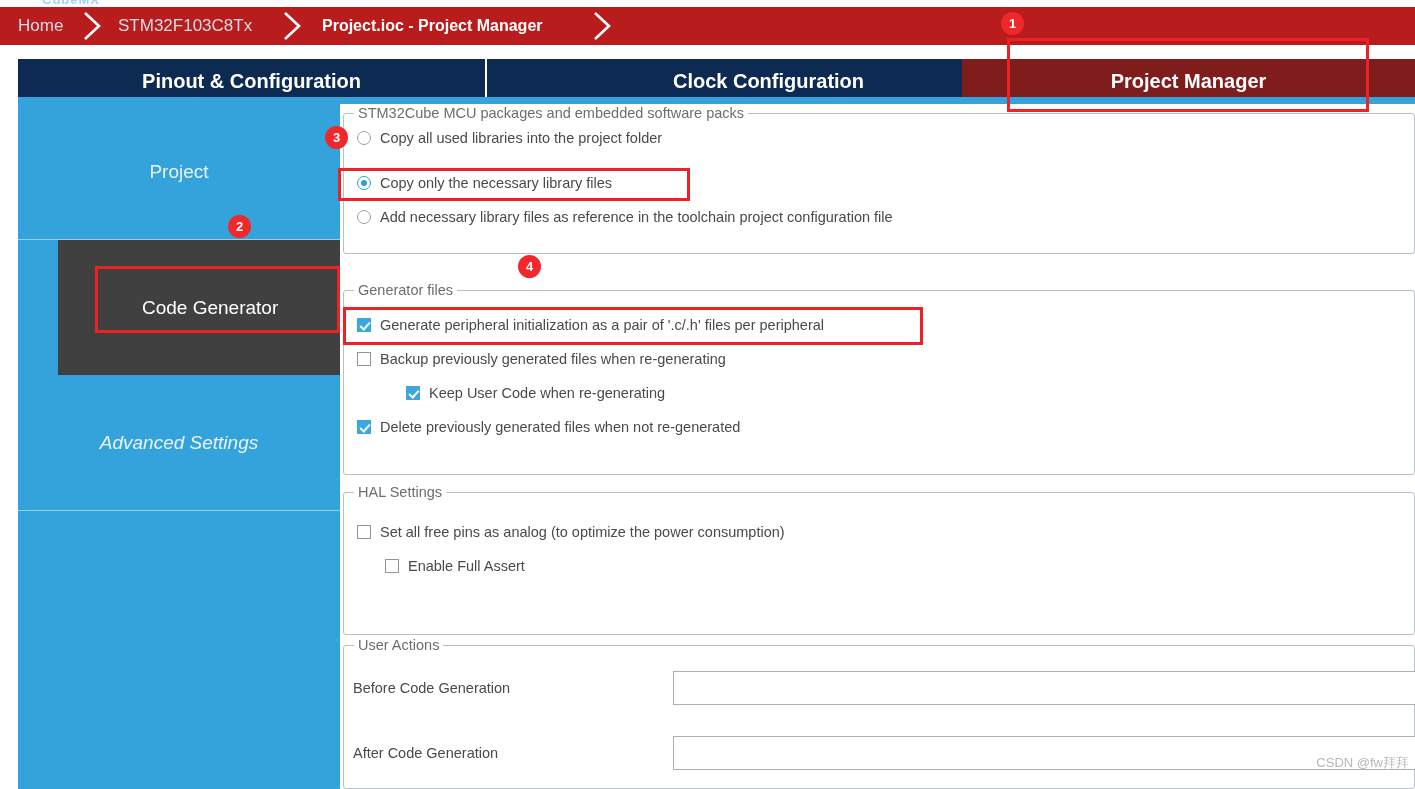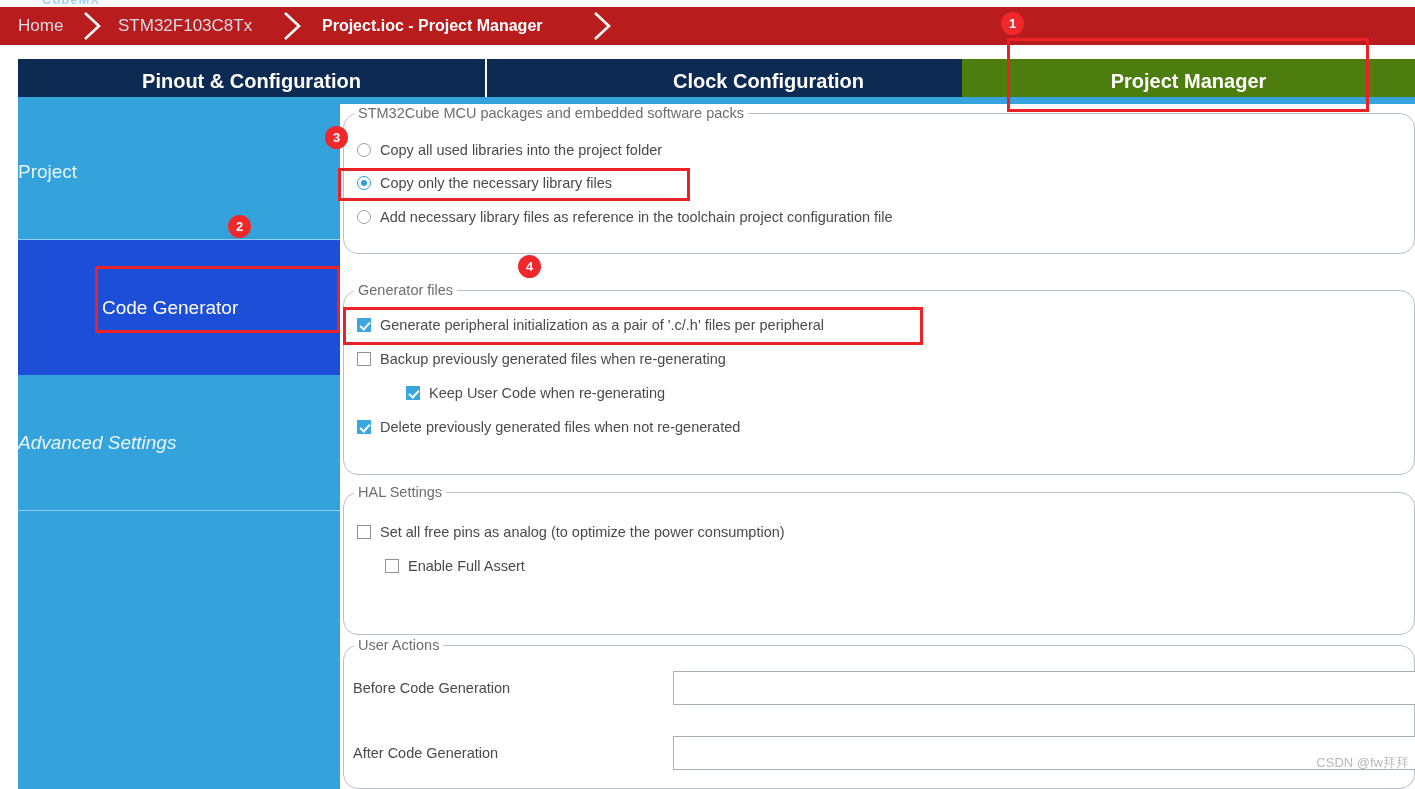--- a/index.html
+++ b/index.html
@@ -62,21 +62,21 @@
     position: absolute;
     top: 7px; height: 45px;
     background: #0d2b52;
     color: #ffffff;
     font-size: 20px;
     font-weight: bold;
     text-align: center;
     line-height: 45px;
     white-space: nowrap;
   }
-  .tab.active { background: #4d7c0f; }
+  .tab.active { background: #7f1d1d; }
   .tab-underline {
     position: absolute;
     left: 18px; top: 97px;
     width: 1397px; height: 7px;
     background: #34a3dc;
   }
 
   
   .sidebar {
     position: absolute;
@@ -85,25 +85,26 @@
     background: #34a3dc;
   }
   .side-item {
     position: absolute;
     left: 0; width: 322px;
     color: #e8f5fd;
     font-size: 19px;
     text-align: center;
     display: flex;
     align-items: center;
-    justify-content: flex-start;
+    justify-content: center;
   }
   .side-item.selected {
-    background: #1d4ed8;
+    background: #404040;
     color: #ffffff;
+    margin-left: 40px;
   }
   .side-item.selected .side-label { text-align: left; width: 100%; padding-left: 84px; }
   .side-divider {
     position: absolute;
     left: 0; width: 322px; height: 1px;
     background: #bde2f5;
     opacity: .7;
   }
 
   
@@ -111,21 +112,21 @@
     position: absolute;
     left: 340px; top: 104px;
     width: 1075px; height: 685px;
     background: #ffffff;
   }
 
   
   .group {
     position: absolute;
     border: 1px solid #b9c0c8;
-    border-radius: 15px;
+    border-radius: 3px;
     background: #ffffff;
   }
   .group-title {
     position: absolute;
     top: -9px; left: 10px;
     background: #ffffff;
     padding: 0 4px;
     font-size: 14.5px;
     color: #6d6d6d;
     white-space: nowrap;
@@ -272,21 +273,21 @@
     </div>
     <div class="side-divider" style="top:406px;"></div>
     <div class="side-item" style="top:407px; height:278px;"></div>
   </div>
 
   <div class="content">
 
     <div class="group" style="left:3px; top:9px; width:1072px; height:141px;">
       <div class="group-title">STM32Cube MCU packages and embedded software packs</div>
 
-      <div class="opt-row" style="left:13px; top:28px;">
+      <div class="opt-row" style="left:13px; top:16px;">
         <span class="radio"></span>
         <span class="opt-label">Copy all used libraries into the project folder</span>
       </div>
 
       <div class="opt-row" style="left:13px; top:61px;">
         <span class="radio checked"></span>
         <span class="opt-label">Copy only the necessary library files</span>
       </div>
 
       <div class="opt-row" style="left:13px; top:95px;">

